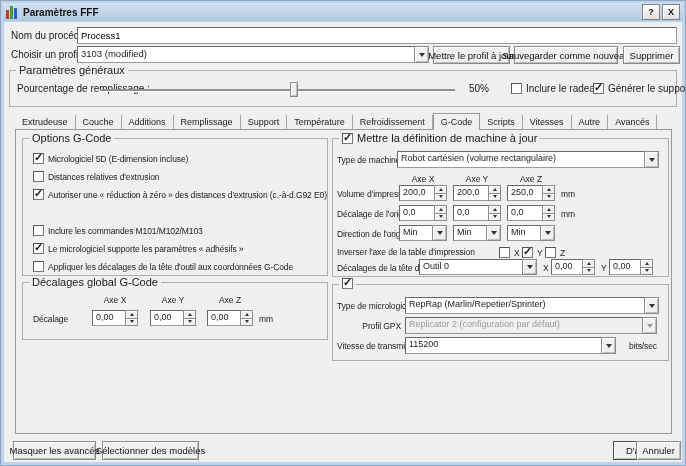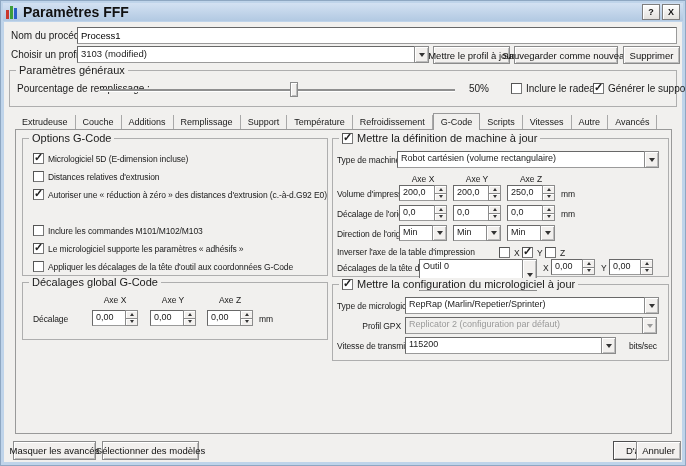--- a/index.html
+++ b/index.html
@@ -1,20 +1,20 @@
 <!DOCTYPE html>
 <html><head>
 <meta charset="utf-8">
 <style>
   html,body{margin:0;padding:0;background:#d8d8d8;font-family:"Liberation Sans",sans-serif;}
   .window{position:relative;width:686px;height:466px;background:#bfd4ea;border:1px solid #8ea7c2;box-sizing:border-box;overflow:hidden;}
   .titlebar{position:absolute;left:2px;top:2px;right:2px;height:18px;background:linear-gradient(#d3e1f2,#b2c9e2);display:flex;align-items:center;padding:0 3px;box-sizing:border-box;}
   .appicon{width:13px;height:13px;margin-right:4px;display:flex;gap:1px;align-items:flex-end;}
   .appicon i{display:block;width:3px;}
-  .title{font-size:14px;font-weight:bold;color:#111;flex:1;}
+  .title{font-size:10px;font-weight:bold;color:#111;flex:1;}
   .winbtn{width:16px;height:14px;margin-left:2px;background:linear-gradient(#fdfdfd,#e3e1dd);border:1px solid #7e7e7e;box-shadow:inset 1px 1px 0 #fff;font-size:9px;font-weight:bold;color:#111;display:flex;align-items:center;justify-content:center;cursor:default;}
   .body{position:absolute;left:3px;top:21px;right:3px;bottom:3px;background:#f1f0ee;font-size:10px;color:#1a1a1a;}
   .abs{position:absolute;}
   .lbl{white-space:nowrap;}
   .field{background:#fff;border:1px solid #9a9a9a;border-top-color:#686868;border-left-color:#686868;box-sizing:border-box;}
   input.field{font-family:"Liberation Sans",sans-serif;font-size:9.5px;padding:1px 3px;outline:none;}
   .btn{background:#f2f0ee;border:1px solid #8b8b8b;box-shadow:inset 1px 1px 0 #ffffff,inset -1px -1px 0 #bdbdbd;font-size:9.5px;color:#111;display:flex;align-items:center;justify-content:center;box-sizing:border-box;cursor:default;white-space:nowrap;}
   .btn.default{border-color:#4e4e4e;margin-left:48px;}
   .combo{display:flex;height:17px;box-sizing:border-box;}
   .combo .val{flex:1;background:#fff;border:1px solid #9a9a9a;border-top-color:#686868;border-left-color:#686868;border-right:none;padding:1px 3px;font-size:9px;white-space:nowrap;overflow:hidden;box-sizing:border-box;}
@@ -294,21 +294,21 @@
         <div class="cbrow small" style="left:189px;top:108px;">
           <span class="cb checked"></span>
           <span>Y</span>
         </div>
         <div class="cbrow small" style="left:212px;top:108px;">
           <span class="cb"></span>
           <span>Z</span>
         </div>
 
         <span class="abs lbl small" style="left:4px;top:124px;">Décalages de la tête d'outil</span>
-        <div class="abs combo" style="left:86px;top:120px;width:118px;height:32px;">
+        <div class="abs combo" style="left:86px;top:120px;width:118px;height:16px;">
           <span class="val">Outil 0</span>
           <span class="drop">
               <i class="tri-dn"></i>
             </span>
         </div>
         <span class="abs lbl small" style="left:210px;top:124px;">X</span>
         <div class="abs spin" style="left:218px;top:120px;width:44px;">
           <span class="val">0,00</span>
           <span class="btns">
               <span class="sb">
@@ -329,21 +329,20 @@
               <span class="sb">
                 <i class="tri-dn-s"></i>
               </span>
             </span>
         </div>
       </div>
 
       <div class="group" style="left:316px;top:154px;width:337px;height:77px;">
         <span class="legend">
           <span class="cb checked"></span>
-          <span>Mettre la configuration du micrologiciel à jour</span>
         </span>
         <span class="abs lbl small" style="left:4px;top:16px;">Type de micrologiciel</span>
         <div class="abs combo" style="left:72px;top:12px;width:254px;">
           <span class="val">RepRap (Marlin/Repetier/Sprinter)</span>
           <span class="drop">
               <i class="tri-dn"></i>
             </span>
         </div>
         <span class="abs lbl small" style="left:4px;top:36px;width:64px;text-align:right;">Profil GPX</span>
         <div class="abs combo disabled" style="left:72px;top:32px;width:252px;">

